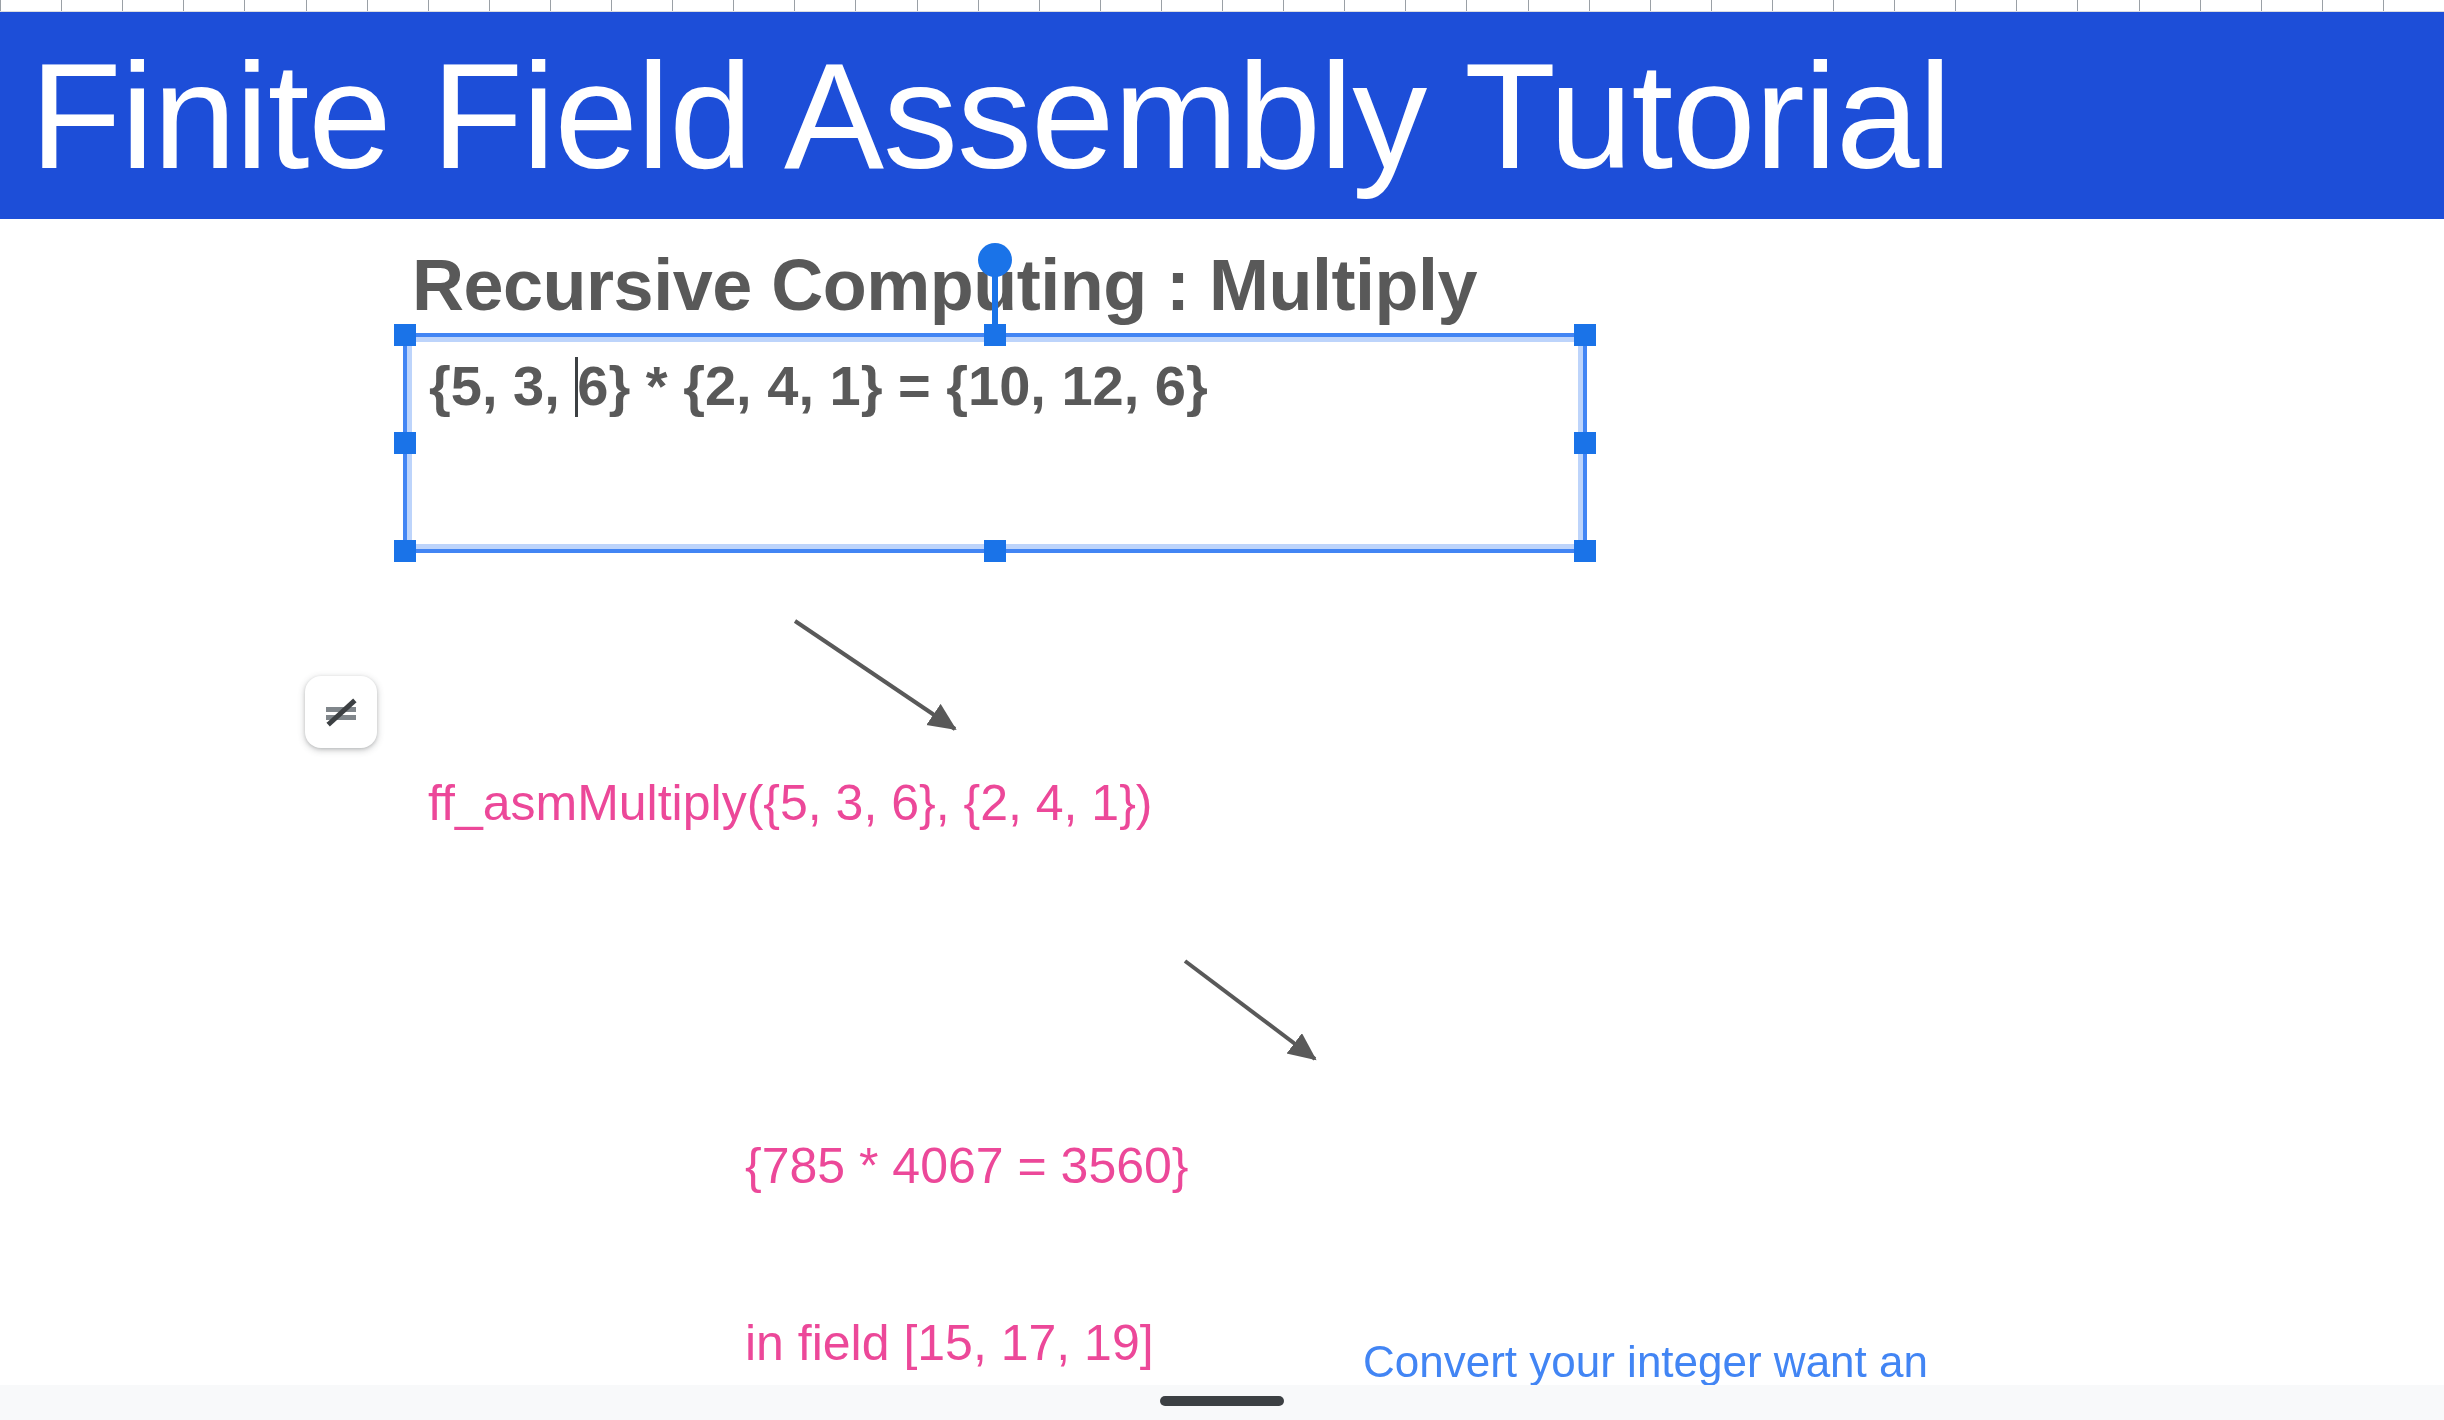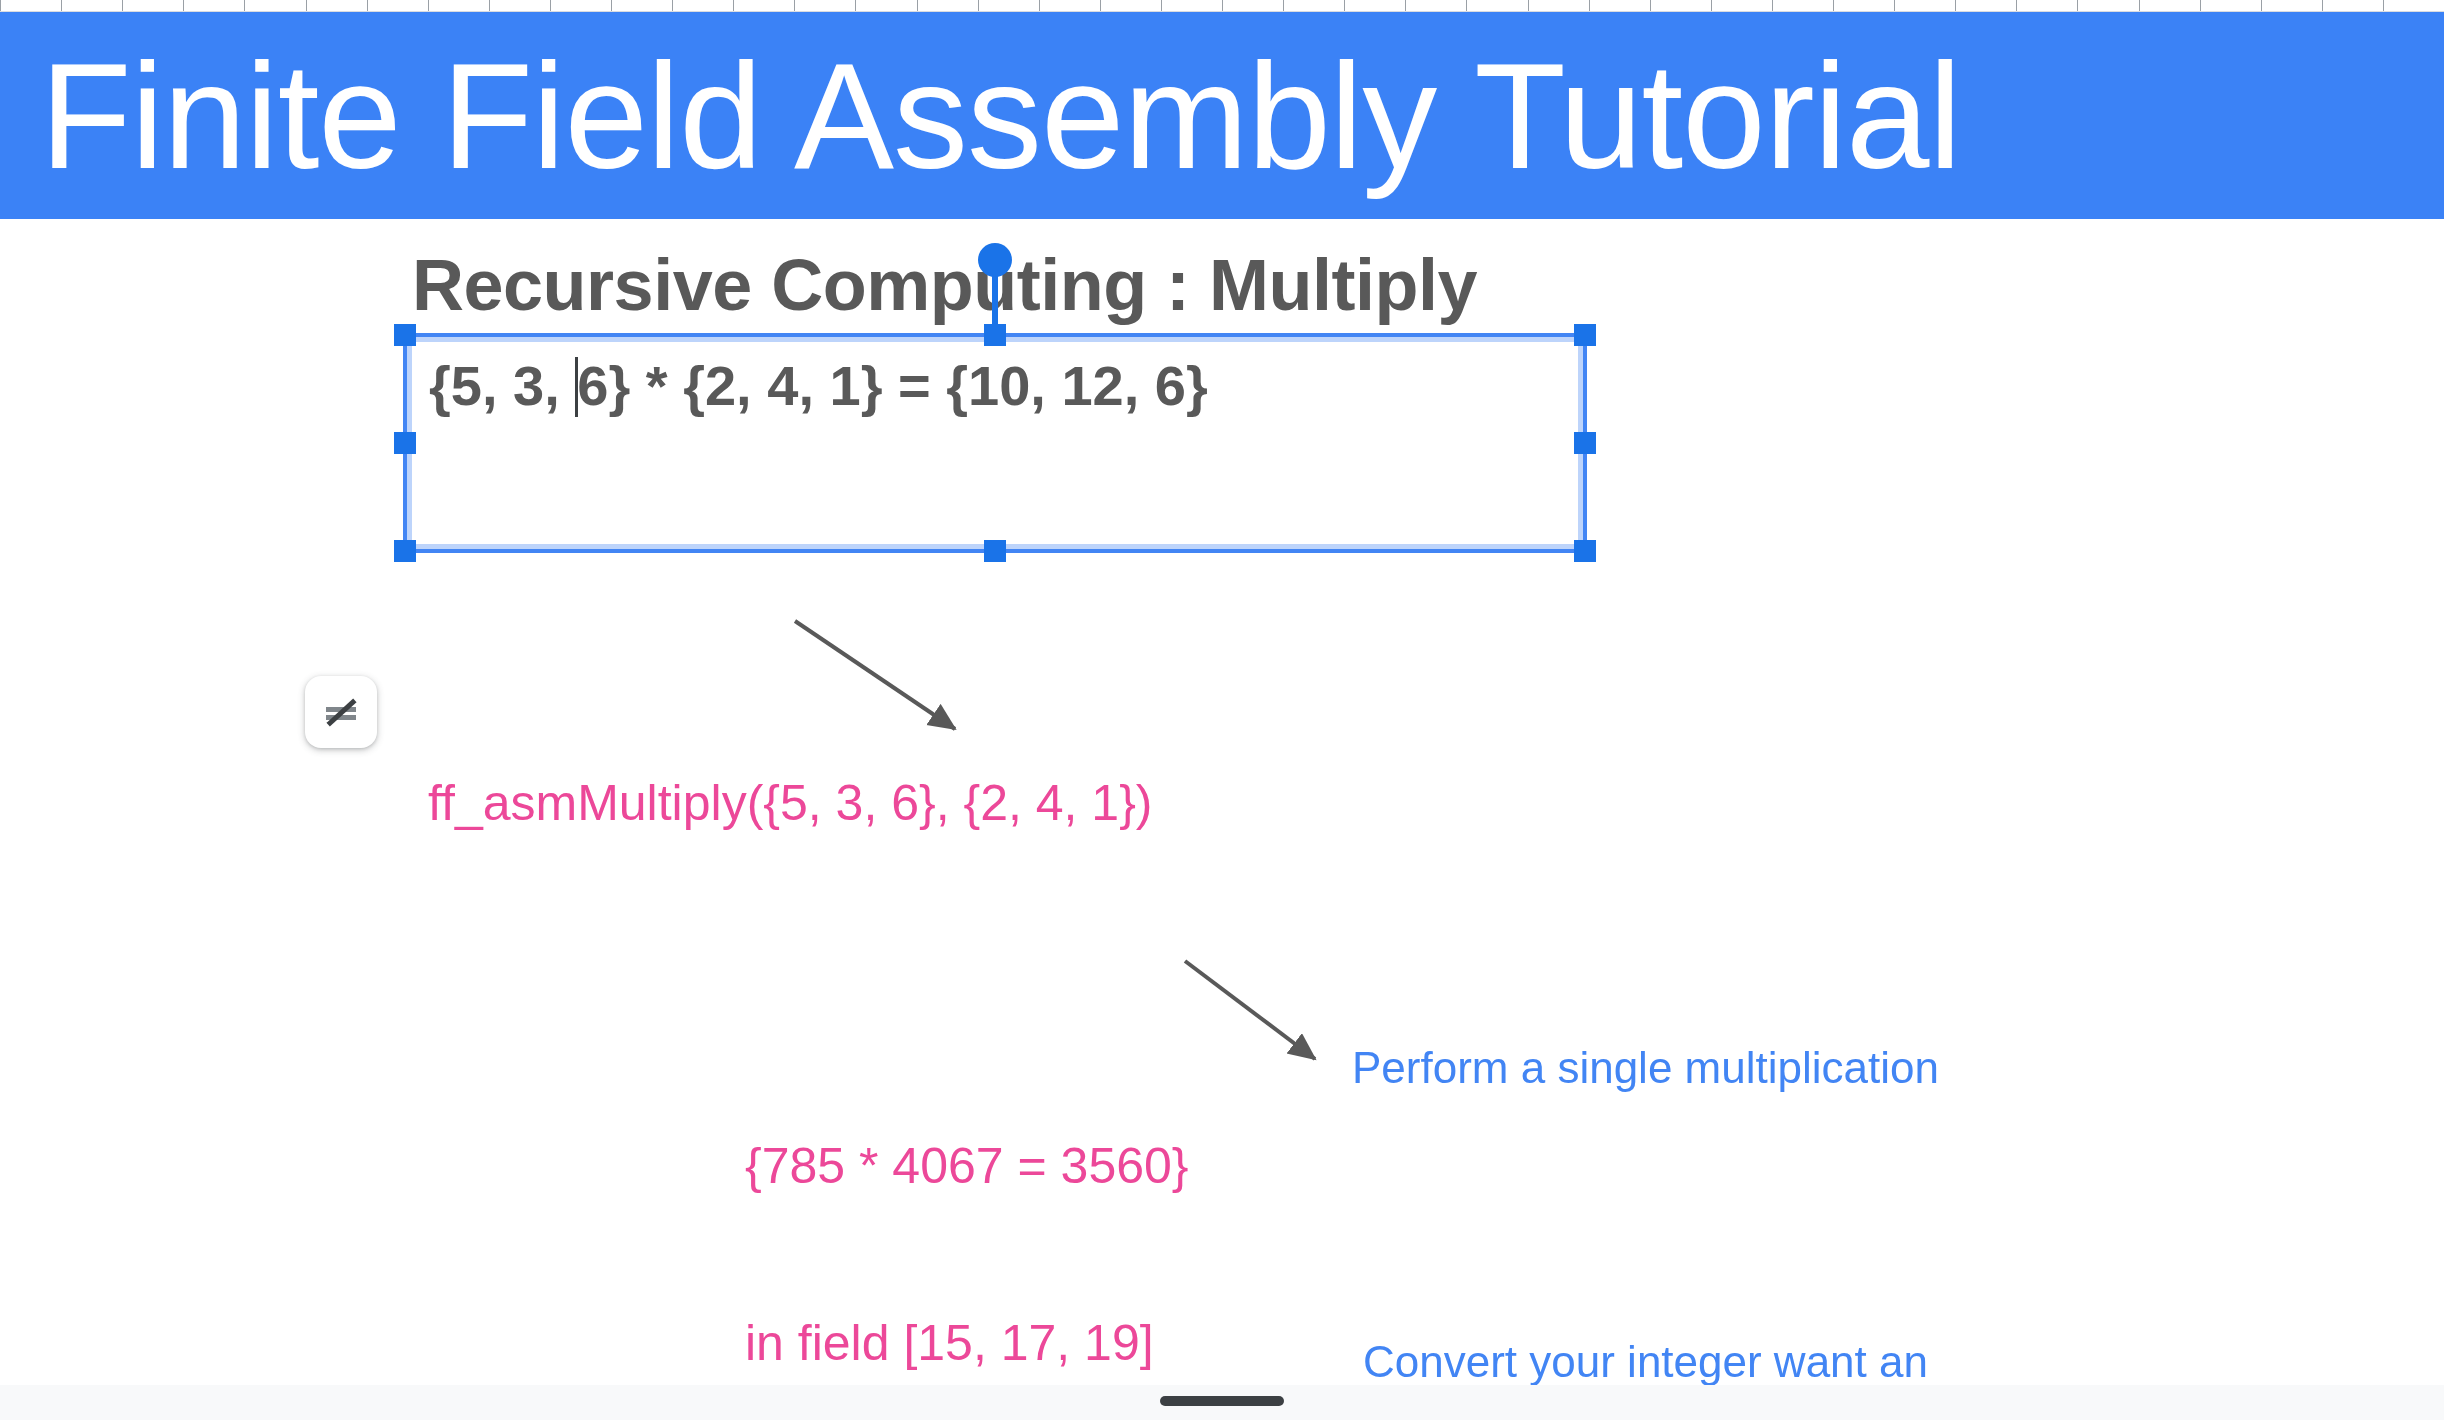--- a/index.html
+++ b/index.html
@@ -35,25 +35,25 @@
     background: #9aa0a6;
   }
 
   
   .title-banner {
     position: absolute;
     left: 0;
     top: 12px;
     width: 2444px;
     height: 207px;
-    background: #3b82f6;
+    background: #1d4ed8;
     display: flex;
     align-items: center;
     box-sizing: border-box;
-    padding-left: 40px;
+    padding-left: 30px;
   }
   .title-banner .title-text {
     color: #ffffff;
     font-size: 150px;
     line-height: 1.0;
     font-weight: 400;
     white-space: nowrap;
     letter-spacing: -1px;
   }
 
@@ -345,21 +345,20 @@
     <div>{785 * 4067 = 3560}</div>
     <div>in field [15, 17, 19]</div>
   </div>
 
   <div class="txt txt-step3">
     
     
   </div>
 
 
-  <div class="note note-2">Perform a single multiplication</div>
 
   <div class="note note-3">
     <div>Convert your integer want an</div>
     
   </div>
 
 </div>
 
 <div class="bottom-bar">
   <div class="home-indicator"></div>

